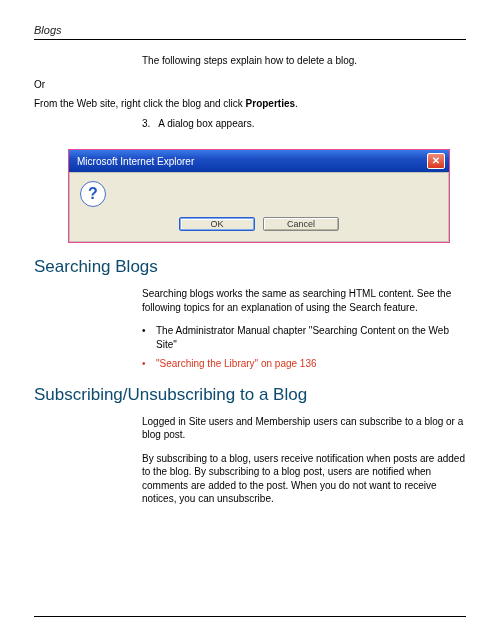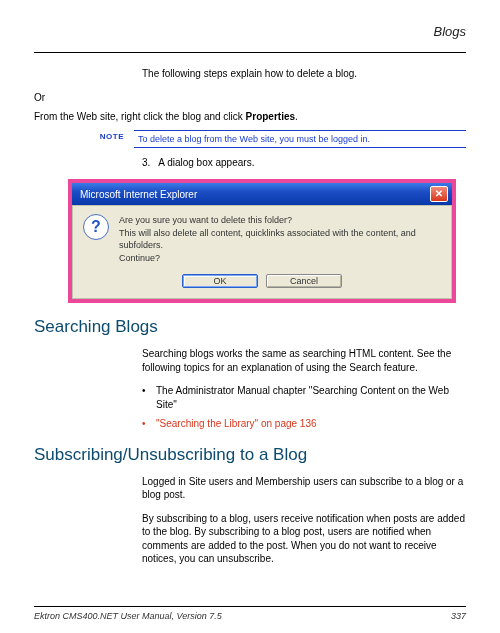--- a/index.html
+++ b/index.html
@@ -13,25 +13,25 @@
     font-size: 10px;
     color: #000;
   }
   .page {
     padding: 24px 34px 12px 34px;
     box-sizing: border-box;
     position: relative;
     height: 100%;
   }
   .header-right {
-    text-align: right;
+    text-align: left;
     font-style: italic;
-    font-size: 13px;
+    font-size: 11px;
     color: #222;
-    margin-bottom: 13px;
+    margin-bottom: 3px;
   }
   .hr-line {
     border: none;
     border-top: 1px solid #000;
     margin: 0 0 14px 0;
   }
   .body-text {
     margin-left: 108px;
     margin-bottom: 10px;
     line-height: 1.35;
@@ -69,23 +69,23 @@
     border-bottom: 1px solid #1a3ccc;
     padding: 3px 4px;
     color: #1a3ccc;
     font-size: 9px;
     flex: 1;
   }
   .bold { font-weight: bold; }
 
   
   .dialog {
-    margin: 10px 0 8px 34px;
+    margin: 19px 0 8px 34px;
     width: 380px;
-    border: 4px solid #ec4899;
+    border: 1px solid #ec4899;
   }
   .titlebar {
     display: flex;
     align-items: center;
     justify-content: space-between;
     background: linear-gradient(to bottom, #3a7be8 0%, #1c4dc4 40%, #0838a9 100%);
     color: #fff;
     font-size: 10px;
     padding: 3px 4px 3px 8px;
     height: 16px;
@@ -208,64 +208,51 @@
   <div class="header-right">Blogs</div>
   <hr class="hr-line">
 
   <div class="body-text">The following steps explain how to delete a blog.</div>
 
   <div class="step-indent">Or</div>
   <div class="step-indent">
     <span>From the Web site, right click the blog and click </span><span class="bold">Properties</span><span>.</span>
   </div>
 
-  <div class="note-row">
-    <div class="note-label"><span class="bold">NOTE</span></div>
-    <div class="note-box">To delete a blog from the Web site, you must be logged in.</div>
-  </div>
 
 
   <div class="step">
     <span class="num">3.</span>
     <span>A dialog box appears.</span>
   </div>
 
   <div class="dialog">
     <div class="titlebar">
       <span class="titlebar-title">Microsoft Internet Explorer</span>
       <div class="close-btn">
         <span>✕</span>
       </div>
     </div>
     <div class="dialog-body">
       <div class="dialog-content">
         <div class="qmark">?</div>
-        <div class="dialog-text">
-          <div>Are you sure you want to delete this folder?</div>
-          <div>This will also delete all content, quicklinks associated with the content, and subfolders.</div>
-          <div>Continue?</div>
-        </div>
       </div>
       <div class="dialog-buttons">
         <div class="win-btn default">OK</div>
         <div class="win-btn">Cancel</div>
       </div>
     </div>
   </div>
 
 
   <div class="h2">Searching Blogs</div>
   <div class="body-text">Searching blogs works the same as searching HTML content. See the following topics for an explanation of using the Search feature.</div>
   <div class="bullet-item">The Administrator Manual chapter "Searching Content on the Web Site"</div>
   <div class="bullet-item bullet-link">"Searching the Library" on page 136</div>
 
   <div class="h2">Subscribing/Unsubscribing to a Blog</div>
   <div class="body-text">Logged in Site users and Membership users can subscribe to a blog or a blog post.</div>
   <div class="body-text">By subscribing to a blog, users receive notification when posts are added to the blog. By subscribing to a blog post, users are notified when comments are added to the post. When you do not want to receive notices, you can unsubscribe.</div>
 
   <div class="footer">
     <hr class="hr-foot">
-    <div class="footer-row">
-      <span>Ektron CMS400.NET User Manual, Version 7.5</span>
-      <span>337</span>
-    </div>
   </div>
 </div>
 
 </body></html>

